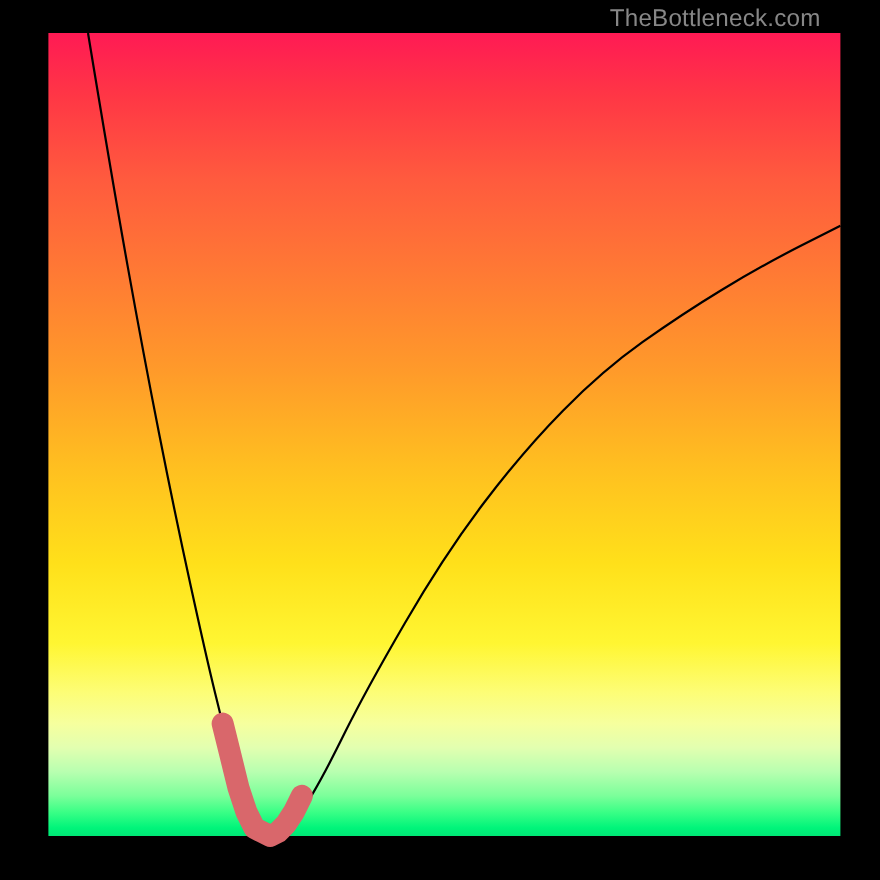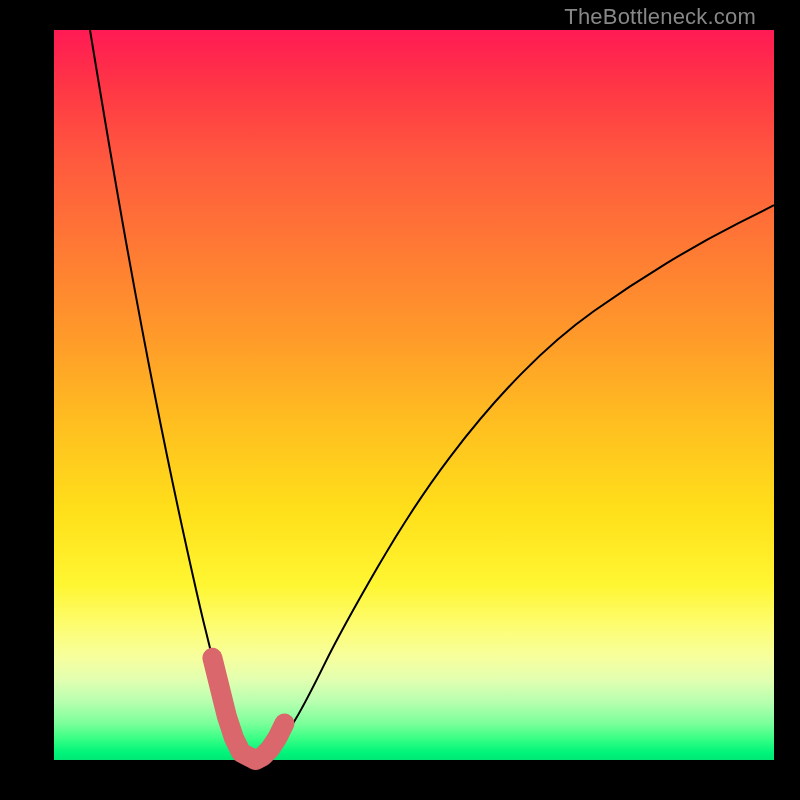--- a/index.html
+++ b/index.html
@@ -6,21 +6,21 @@
     margin: 0;
     padding: 0;
     width: 800px;
     height: 800px;
     background: #000;
     overflow: hidden;
     font-family: Arial, Helvetica, sans-serif;
   }
   .frame {
     position: absolute;
-    left: 14px;
+    left: 4px;
     top: 0;
     width: 752px;
     height: 800px;
     background: #000;
   }
   .plot-area {
     position: absolute;
     left: 40px;
     top: 30px;
     width: 720px;

